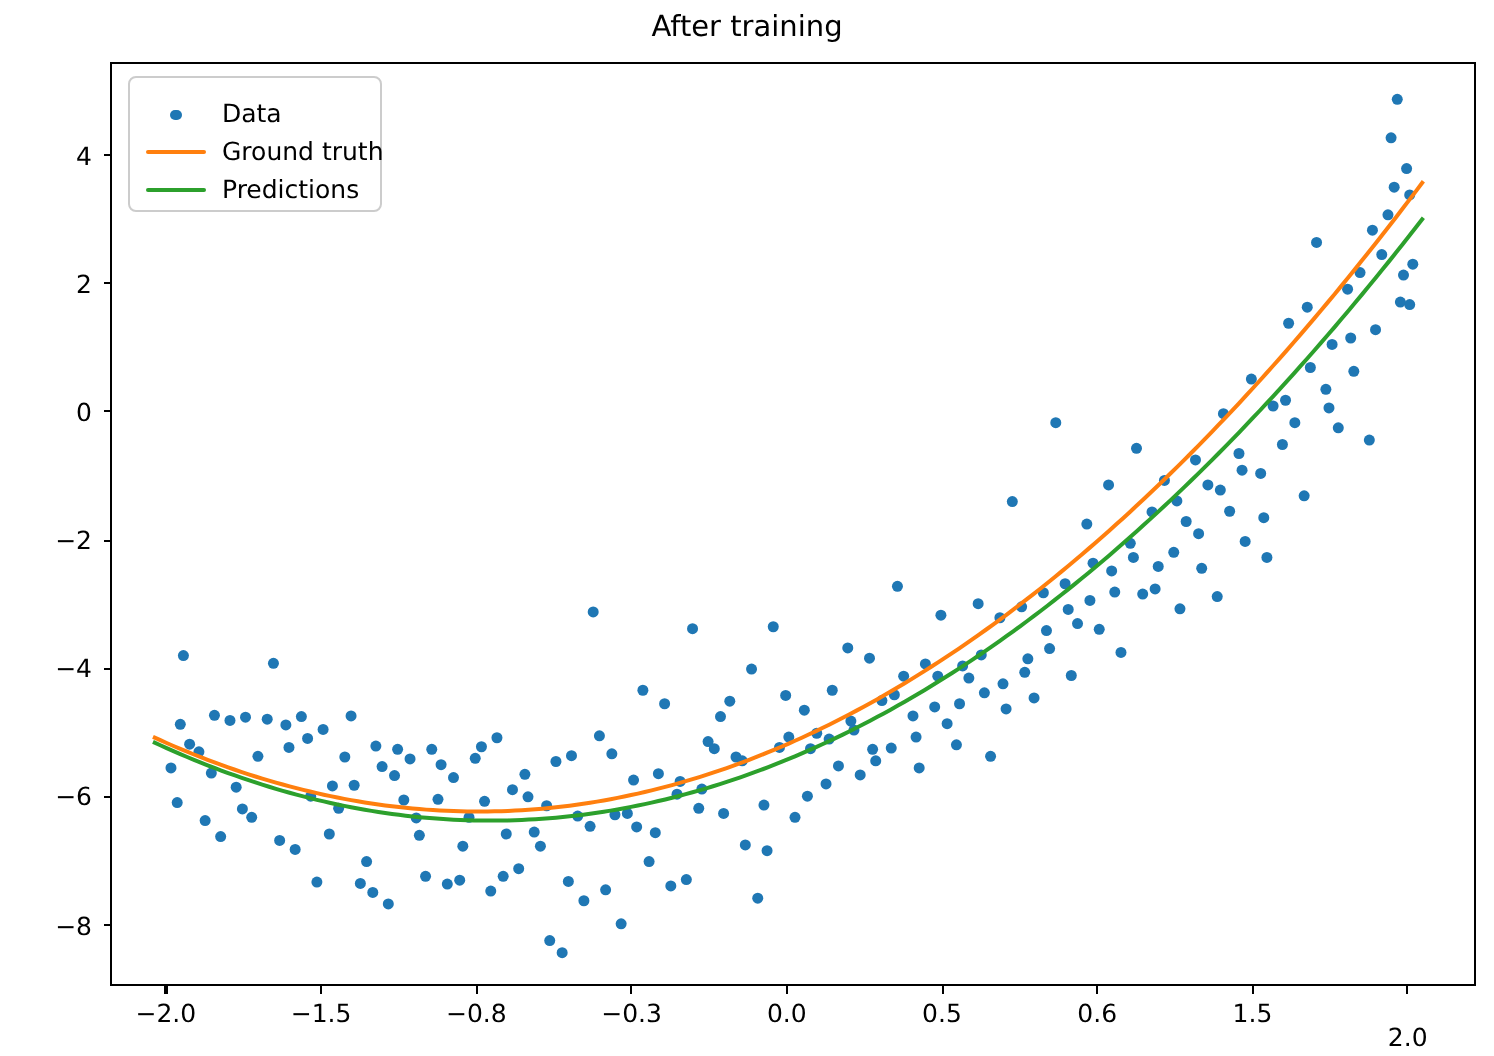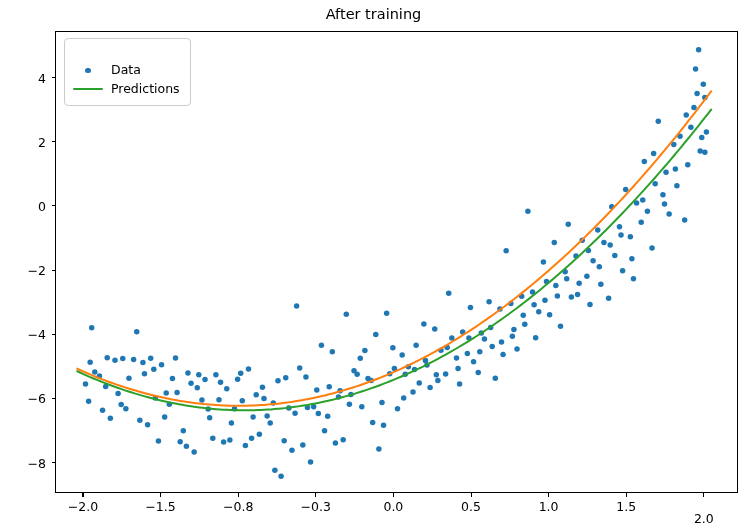--- a/index.html
+++ b/index.html
@@ -80,21 +80,21 @@
   #legend-box {
     position: absolute;
     left: 64px;
     top: 38px;
     width: 127px;
     height: 68px;
     background: #ffffff;
     border: 1px solid #cccccc;
     border-radius: 4px;
     box-sizing: border-box;
-    padding: 21px 7px 5px 6px;
+    padding: 8px 7px 5px 6px;
   }
   .legend-row {
     display: flex;
     align-items: center;
     height: 19px;
   }
   .legend-swatch {
     width: 34px;
     height: 14px;
     position: relative;
@@ -394,36 +394,42 @@
       <div class="tick-label xtick-label" style="left: 160.555px; top: 499px;">−1.5</div>
       <div class="tick-mark xtick-mark" style="left: 160.055px; top: 493px;"></div>
       <div class="tick-label xtick-label" style="left: 238.168px; top: 499px;">−0.8</div>
       <div class="tick-mark xtick-mark" style="left: 237.668px; top: 493px;"></div>
       <div class="tick-label xtick-label" style="left: 315.782px; top: 499px;">−0.3</div>
       <div class="tick-mark xtick-mark" style="left: 315.282px; top: 493px;"></div>
       <div class="tick-label xtick-label" style="left: 393.395px; top: 499px;">0.0</div>
       <div class="tick-mark xtick-mark" style="left: 392.895px; top: 493px;"></div>
       <div class="tick-label xtick-label" style="left: 471.009px; top: 499px;">0.5</div>
       <div class="tick-mark xtick-mark" style="left: 470.509px; top: 493px;"></div>
-      <div class="tick-label xtick-label" style="left: 548.623px; top: 499px;">1.0</div>
+      <div class="tick-label xtick-label" style="left: 548.623px; top: 499px;">0.6</div>
       <div class="tick-mark xtick-mark" style="left: 548.123px; top: 493px;"></div>
       <div class="tick-label xtick-label" style="left: 626.236px; top: 499px;">1.5</div>
       <div class="tick-mark xtick-mark" style="left: 625.736px; top: 493px;"></div>
       <div class="tick-label xtick-label" style="left: 703.85px; top: 511px;">2.0</div>
       <div class="tick-mark xtick-mark" style="left: 703.35px; top: 493px;"></div>
     </div>
 
   <div id="legend-box">
     <div class="legend-row">
       <span class="legend-swatch">
         <span class="legend-dot" style="background:#1f77b4"></span>
       </span>
       <span class="legend-label">Data</span>
     </div>
     <div class="legend-row">
       <span class="legend-swatch">
+        <span class="legend-line" style="background:#ff7f0e"></span>
+      </span>
+      <span class="legend-label">Ground truth</span>
+    </div>
+    <div class="legend-row">
+      <span class="legend-swatch">
         <span class="legend-line" style="background:#2ca02c"></span>
       </span>
       <span class="legend-label">Predictions</span>
     </div>
   </div>
 
 </div>
 
 </body></html>

